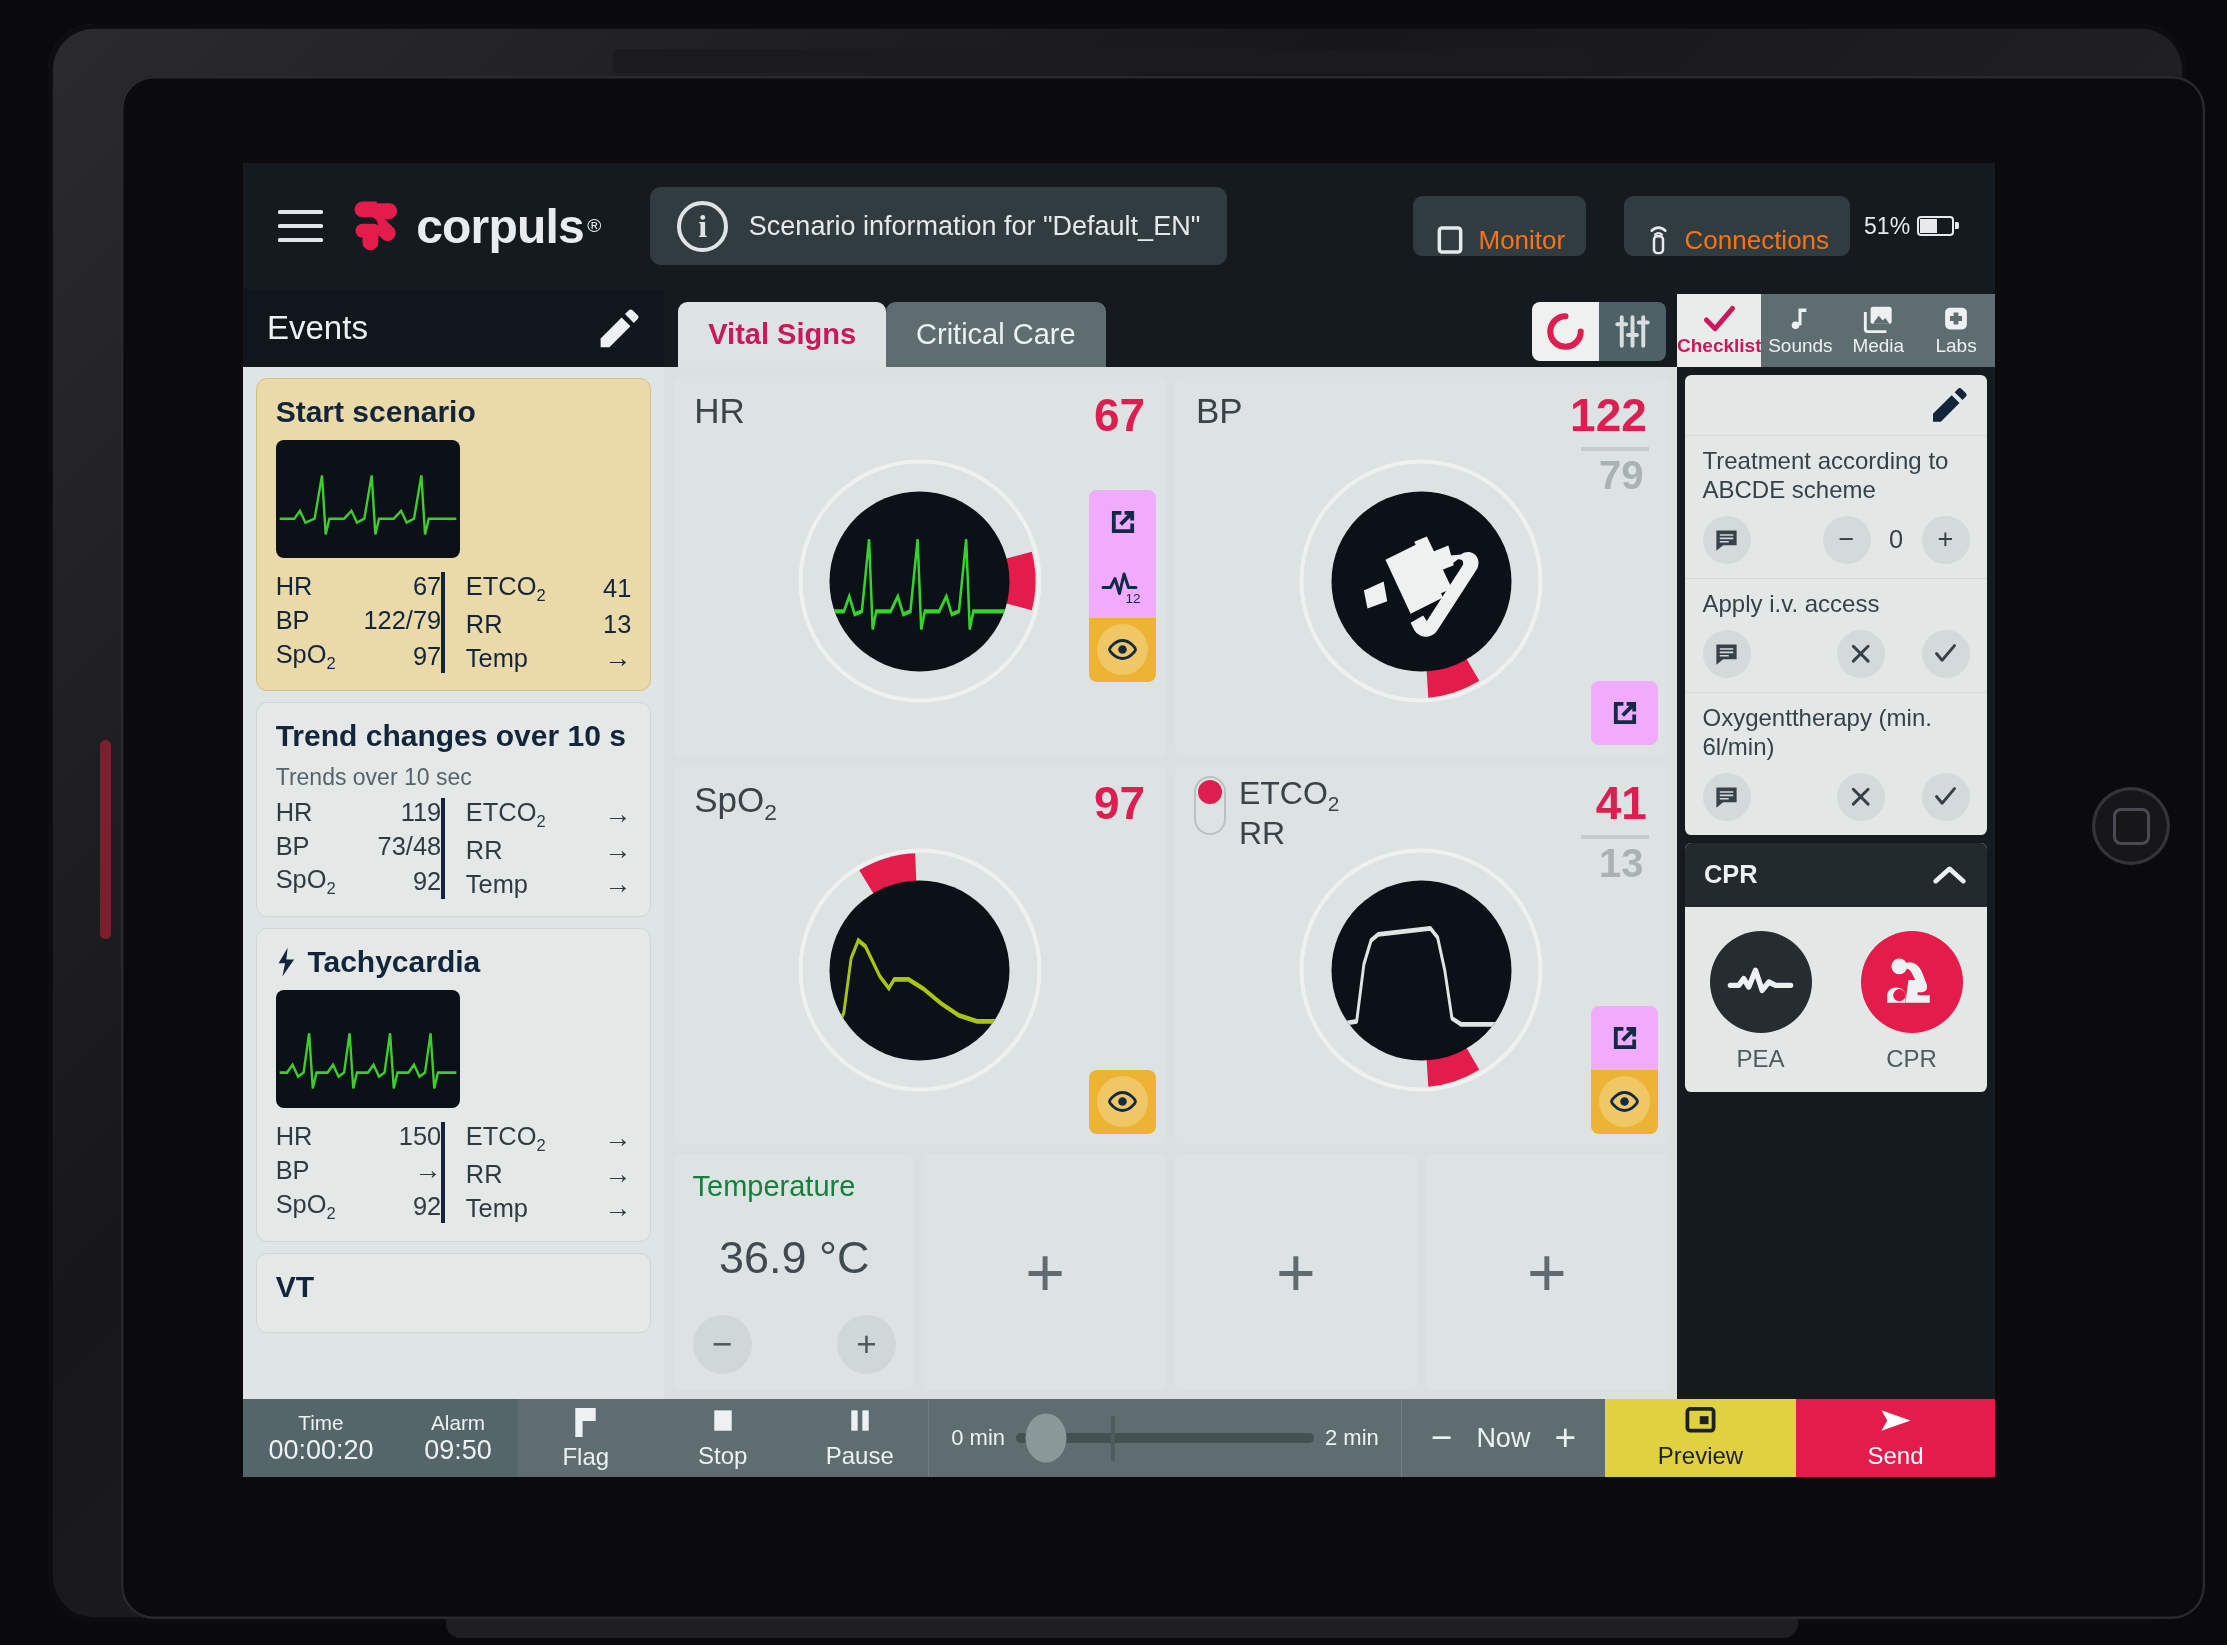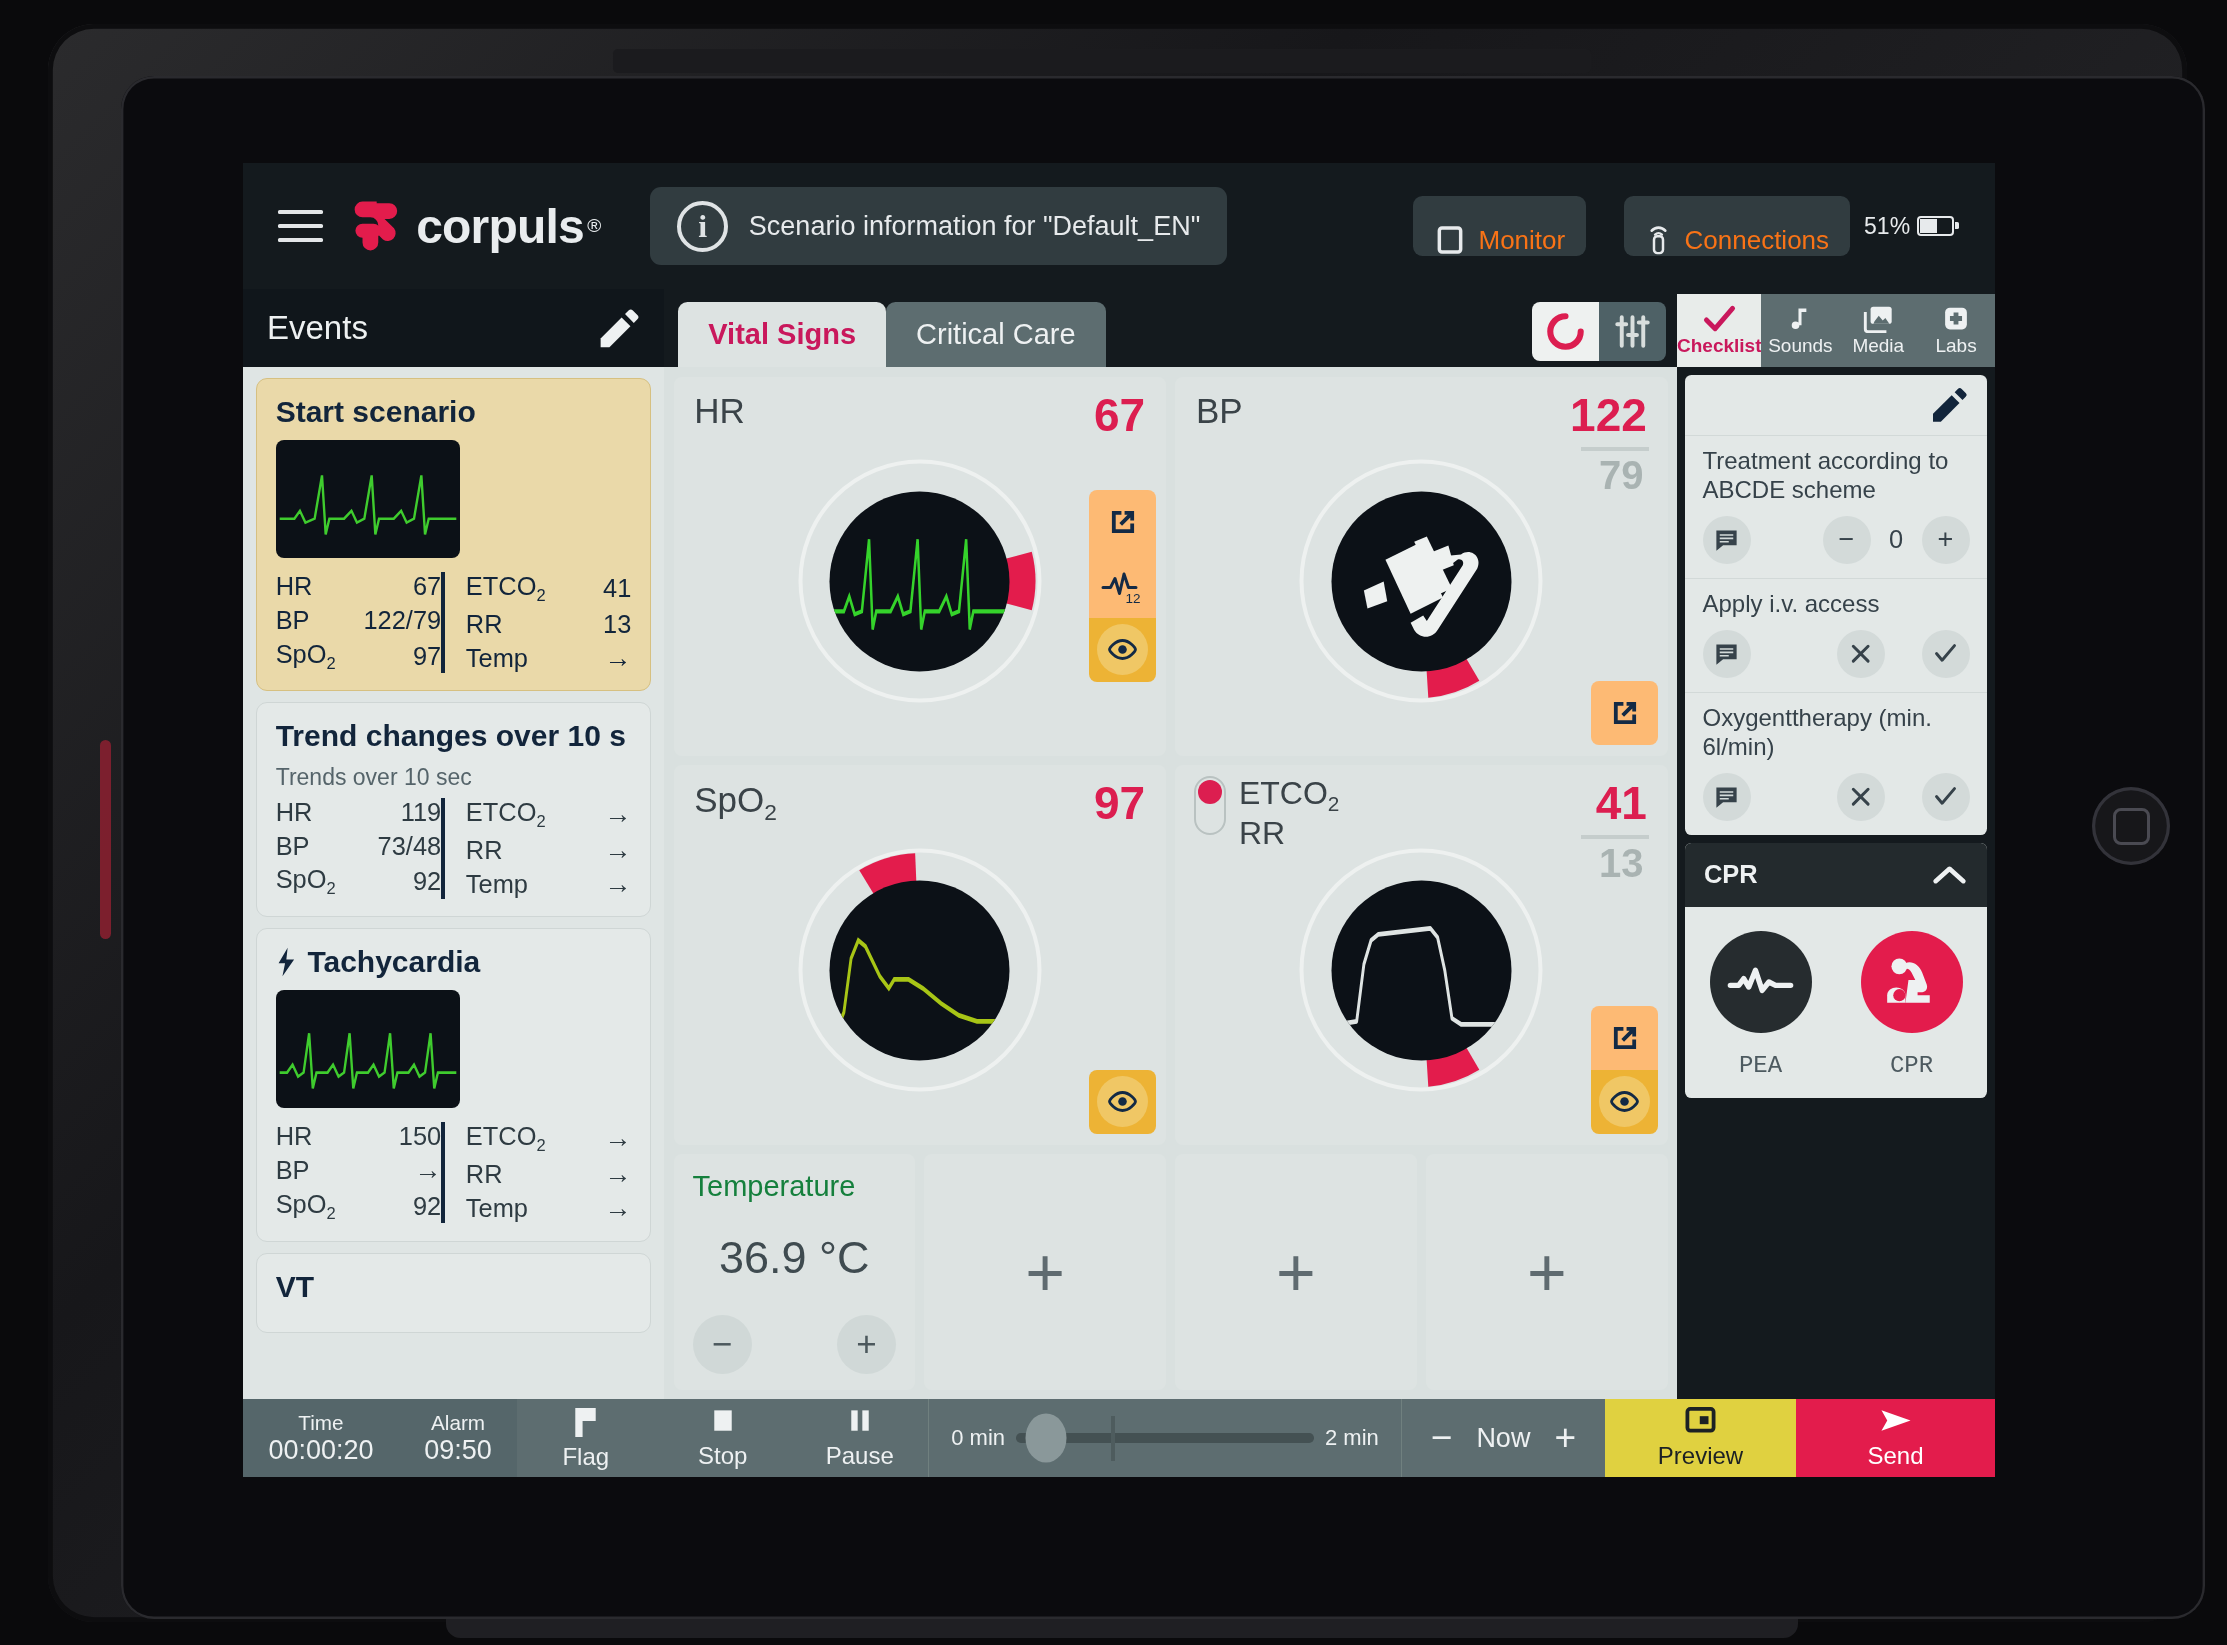--- a/index.html
+++ b/index.html
@@ -142,21 +142,21 @@
   .tile { background:#dde3e2; border-radius: 8px; position:relative; overflow:hidden;}
   .tile-label { position:absolute; left: 20.7px; top: 14.3px; font-size: 35px; color:#3a4348; font-weight:400;}
   .tile-value { position:absolute; right: 20.7px; top: 11px; font-size: 46px; color:#dc1e50; font-weight:700;}
   .tile-value2 { position:absolute; right: 24px; top: 76px; font-size: 40px; color:#a9b3b2; font-weight:700;}
   .tile-value-sep { position:absolute; right: 19px; top: 70px; width: 68px; height:4px; background:#c5cdcc;}
   .gauge-wrap { position:absolute; left: 50%; top: 54%; transform: translate(-50%,-50%); width: 243px; height:243px;}
   .gauge-ring { position:absolute; inset:0; border-radius:50%; border: 4.8px solid #eef1f0;}
   .gauge-disc { position:absolute; left:13%; top:13%; width:74%; height:74%; border-radius:50%; background:#0c1117; overflow:hidden;}
   .gauge-disc svg { width:100%; height:100%; }
   .tile-icons { position:absolute; right: 9.5px; display:flex; flex-direction:column; border-radius:8px; overflow:hidden;}
-  .icon-btn { width: 67px; height: 64px; display:flex;align-items:center;justify-content:center; background:#fdba74; cursor:pointer;}
+  .icon-btn { width: 67px; height: 64px; display:flex;align-items:center;justify-content:center; background:#f0abfc; cursor:pointer;}
   .icon-btn.amber { background:#edb335; }
   .eye-halo { width:51px;height:51px;border-radius:50%; background:#f0c765; display:flex;align-items:center;justify-content:center;}
   .etco2-head { position:absolute; left: 19px; top: 11px; display:flex; align-items:flex-start; gap: 12.7px;}
   .etco2-toggle { width:32px; height: 59px; border-radius: 16px; border:2.4px solid #b9c2c1; position:relative; background:#dde3e2; flex:0 0 auto;}
   .etco2-toggle .knob{ position:absolute; left:1.6px; top:1.6px; width:24px;height:24px; border-radius:50%; background:#dc1e50;}
   .etco2-labels { font-size: 32px; color:#3a4348; line-height: 1.12; }
   .temp-label { position:absolute; left:19px; top:16px; font-size:29px; color:#15803d;}
   .temp-value { position:absolute; left:50%; top:44%; transform:translate(-50%,-50%); font-size:45px; color:#3f4b50; white-space:nowrap;}
   .round-btn { width: 59px;height:59px; border-radius:50%; background:#d0d8d7; display:flex;align-items:center;justify-content:center; font-size:35px; color:#4c585d; cursor:pointer;}
   .temp-ctrls { position:absolute; left:19px; right:19px; bottom: 16px; display:flex; justify-content:space-between;}
@@ -175,21 +175,21 @@
   #checklist-edit-row { height: 60px; display:flex; align-items:center; justify-content:flex-end; padding-right: 19px; }
   .check-item { padding: 11px 17.5px 14.3px 17.5px; border-top: 1.6px solid #d2d9d8;}
   .check-text { font-size: 24px; color:#36424a; line-height:1.2; margin-bottom: 11px;}
   .check-ctrls { display:flex; align-items:center; }
   .cbtn { width: 48px;height:48px;border-radius:50%; background:#d3dad9; display:flex;align-items:center;justify-content:center; cursor:pointer;}
   .check-spacer { flex:1 1 auto; }
   .counter-val { font-size: 25.4px; color:#36424a; width: 51px; text-align:center;}
   #cpr-panel { background:#e3e8e7; border-radius:6.4px; overflow:hidden; flex:0 0 auto;}
   #cpr-header { height: 64px; background:#232a2d; display:flex; align-items:center; padding: 0 19px; color:#eef1f2; font-size:25.4px; font-weight:700;}
   #cpr-body { display:flex; justify-content:space-around; align-items:center; padding: 24px 0 19px 0;}
-  .cpr-item { display:flex; flex-direction:column; align-items:center; gap: 19px; cursor:pointer;font-family:Liberation Mono, monospace;}
+  .cpr-item { display:flex; flex-direction:column; align-items:center; gap: 12px; cursor:pointer;}
   .cpr-circle { width: 102px; height:102px; border-radius:50%; display:flex;align-items:center;justify-content:center;}
   .cpr-label { font-size: 24px; color:#4d5a60;}
 
   
   #bottom-bar { height: 78px; flex:0 0 auto; display:flex; align-items:stretch; background:#5d6d70;}
   #timeblock { display:flex; background:#55666a; }
   .time-cell { padding: 0 25.4px; display:flex; flex-direction:column; align-items:center; justify-content:center; color:#eef1f2;}
   .time-cap { font-size: 20.7px; }
   .time-val { font-size: 27px; }
   .bar-btn { width: 137px; display:flex; flex-direction:column; align-items:center; justify-content:center; gap:3.2px; color:#eef1f2; cursor:pointer;}

